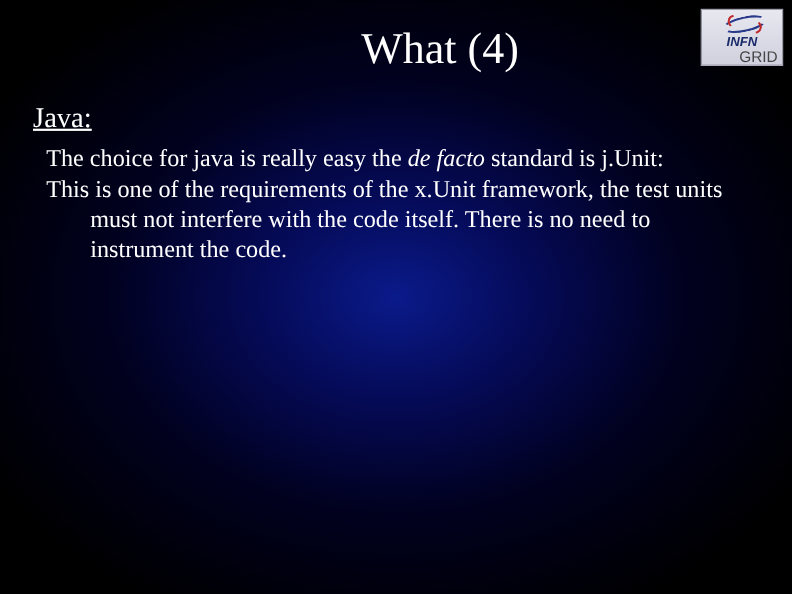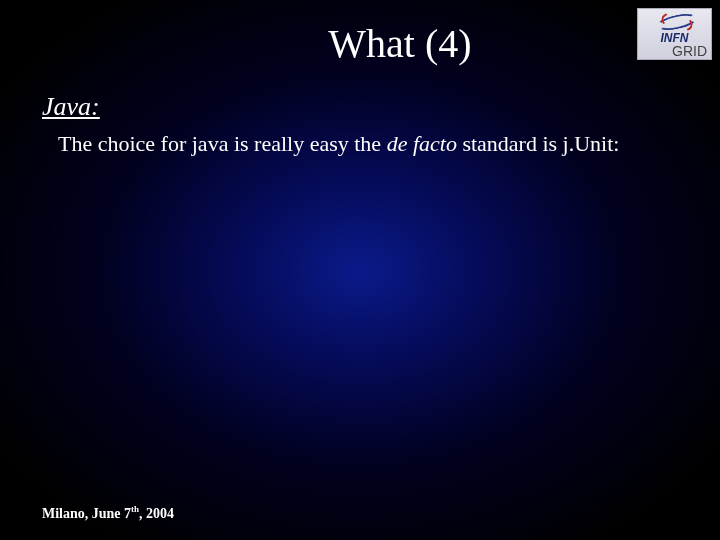--- a/index.html
+++ b/index.html
@@ -72,29 +72,28 @@
     left: 0;
     width: 100%;
     text-align: center;
     font-size: 40px;
     font-weight: normal;
     margin-left: 40px;
   }
   .section {
     position: absolute;
     top: 92px;
-    left: 42px;
+    left: 30px;
     font-size: 26px;
     text-decoration: underline;
-    font-style: italic;
   }
   .body {
     position: absolute;
     top: 130px;
-    left: 58px;
+    left: 42px;
     right: 42px;
     font-size: 22px;
     line-height: 1.25;
   }
   .body p {
     margin: 0 0 0 0;
     text-indent: 0;
   }
   .body .hang {
     padding-left: 40px;
@@ -125,21 +124,19 @@
   </div>
 
   <div class="title">What (4)</div>
 
   <div class="section">Java:</div>
 
   <div class="body">
     <p class="hang">
       <span>The choice for java is really easy the </span><span class="italic">de facto</span><span> standard is j.Unit:</span>
     </p>
+    <p class="hang">This is one of the requirements of the x.Unit framework, the test units must not interfere with the code itself. There is no need to instrument the code.</p>
   </div>
 
   <div class="footer">
-    <span>
-      <span>Milano, June 7</span><sup>th</sup><span>, 2004</span>
-    </span>
   </div>
 
 </div>
 
 </body></html>

